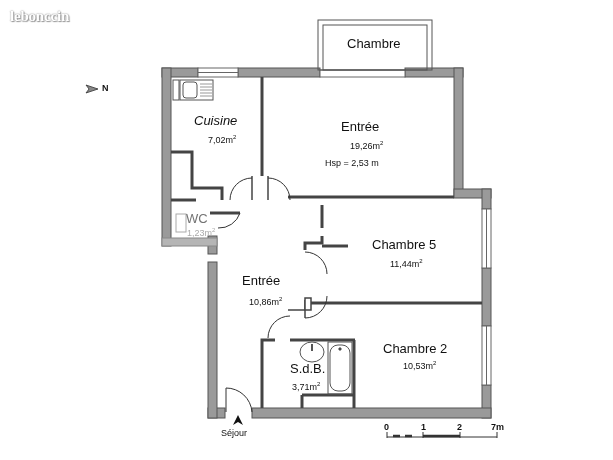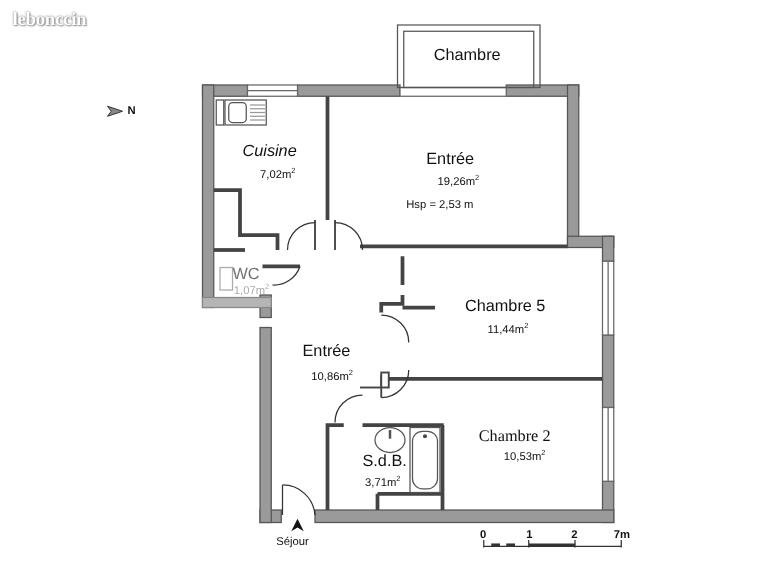--- a/index.html
+++ b/index.html
@@ -167,29 +167,29 @@
 <div class="lbl room" style="left:347px; top:36px;">Chambre</div>
 
 <div class="lbl room" style="left:194px; top:113px;font-style:italic;">Cuisine</div>
 <div class="lbl area" style="left:208px; top:134px;"><span>7,02m</span><sup>2</sup></div>
 
 <div class="lbl room" style="left:341px; top:119px;">Entrée</div>
 <div class="lbl area" style="left:350px; top:140px;"><span>19,26m</span><sup>2</sup></div>
 <div class="lbl area" style="left:325px; top:158px;">Hsp = 2,53 m</div>
 
 <div class="lbl room" style="left:186px; top:211px; color:#737373;">WC</div>
-<div class="lbl area" style="left:187px; top:227px; color:#aaa;"><span>1,07m</span><sup>2</sup></div>
+<div class="lbl area" style="left:187px; top:227px; color:#aaa;"><span>1,23m</span><sup>2</sup></div>
 
 <div class="lbl room" style="left:242px; top:273px;">Entrée</div>
 <div class="lbl area" style="left:249px; top:296px;"><span>10,86m</span><sup>2</sup></div>
 
 <div class="lbl room" style="left:372px; top:237px;">Chambre 5</div>
 <div class="lbl area" style="left:390px; top:258px;"><span>11,44m</span><sup>2</sup></div>
 
-<div class="lbl room" style="left:383px; top:341px;font-family:Liberation Serif, serif;">Chambre 2</div>
+<div class="lbl room" style="left:383px; top:341px;">Chambre 2</div>
 <div class="lbl area" style="left:403px; top:360px;"><span>10,53m</span><sup>2</sup></div>
 
 <div class="lbl room" style="left:290px; top:361px;">S.d.B.</div>
 <div class="lbl area" style="left:292px; top:381px;"><span>3,71m</span><sup>2</sup></div>
 
 <div class="lbl small" style="left:221px; top:428px;">Séjour</div>
 
 <div class="scale-tick" style="left:384px; top:422px;">0</div>
 <div class="scale-tick" style="left:421px; top:422px;">1</div>
 <div class="scale-tick" style="left:457px; top:422px;">2</div>

